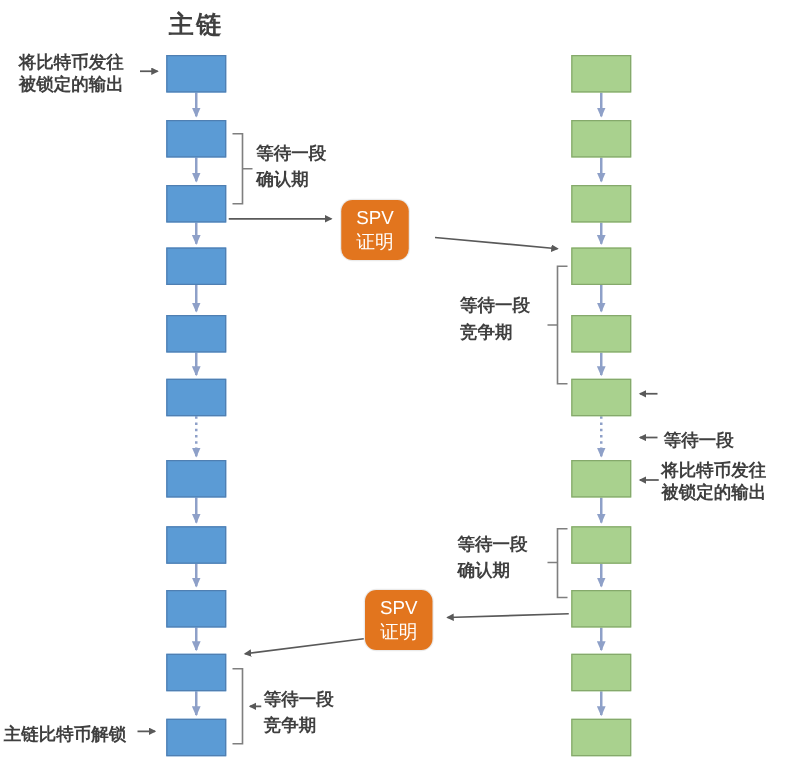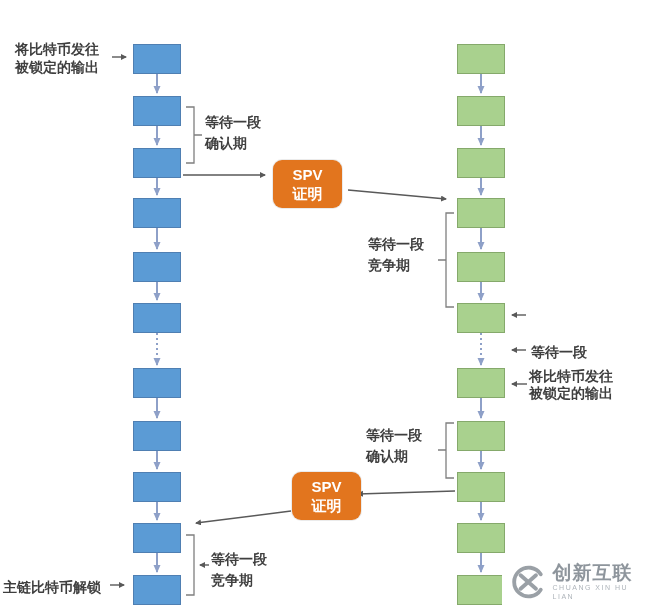--- a/index.html
+++ b/index.html
@@ -19,24 +19,24 @@
   .chain-title{
     position:absolute;top:6px;width:100px;text-align:center;
     font-size:20px;font-weight:bold;color:#404040;letter-spacing:2px;
   }
   .chain-title.main{left:107px;}
   .chain-title.side{left:431px;}
   .label{position:absolute;font-size:14px;font-weight:bold;color:var(--text,#3F3F3F);white-space:nowrap;line-height:21px;}
   .label span{display:block;}
   .lbl-center{text-align:center;line-height:18px;}
   .spv-box{
-    position:absolute;width:69px;height:48px;border-radius:9px;
+    position:absolute;width:54px;height:48px;border-radius:9px;
     background:var(--spv-box,#E2751E);color:#fff;text-align:center;
     display:flex;flex-direction:column;justify-content:center;line-height:19px;
-    font-size:15px;font-weight:bold;box-shadow:0 0 0 1px rgba(0,0,0,0.08);
+    font-size:15px;font-weight:normal;box-shadow:0 0 0 1px rgba(0,0,0,0.08);
   }
   .watermark{
     position:absolute;left:502px;top:556px;width:147px;height:51px;background:#fff;
     border-radius:10px 0 0 0;display:flex;align-items:center;gap:7px;
     padding-left:9px;box-sizing:border-box;z-index:5;
   }
   .wm-text{display:flex;flex-direction:column;}
   .wm-name{font-size:19px;font-weight:bold;color:#8E959C;letter-spacing:1px;line-height:20px;}
   .wm-pinyin{font-size:7px;color:#AEB4BA;letter-spacing:1.5px;line-height:9px;}
 </style>
@@ -85,20 +85,21 @@
       <line x1="481" y1="178" x2="481" y2="195" class="chain-line" marker-end="url(#ah-chain)"></line>
       <line x1="481" y1="228" x2="481" y2="249" class="chain-line" marker-end="url(#ah-chain)"></line>
       <line x1="481" y1="282" x2="481" y2="300" class="chain-line" marker-end="url(#ah-chain)"></line>
       <line x1="481" y1="333" x2="481" y2="365" class="chain-line" stroke-dasharray="2 3" marker-end="url(#ah-chain)"></line>
       <line x1="481" y1="398" x2="481" y2="418" class="chain-line" marker-end="url(#ah-chain)"></line>
       <line x1="481" y1="451" x2="481" y2="469" class="chain-line" marker-end="url(#ah-chain)"></line>
       <line x1="481" y1="502" x2="481" y2="520" class="chain-line" marker-end="url(#ah-chain)"></line>
       <line x1="481" y1="553" x2="481" y2="572" class="chain-line" marker-end="url(#ah-chain)"></line>
     </svg>
 
+  <div class="chain-title main">主链</div>
 
   <div class="label lbl-center" style="left:6px;top:40px;width:102px;">
     <span>将比特币发往</span>
     <span>被锁定的输出</span>
   </div>
 
   <div class="label" style="left:205px;top:112px;">
     <span>等待一段</span>
     <span>确认期</span>
   </div>
@@ -135,30 +136,20 @@
 
   <div class="label" style="left:211px;top:549px;">
     <span>等待一段</span>
     <span>竞争期</span>
   </div>
 
   <div class="label" style="left:3px;top:577px;">
     <span>主链比特币解锁</span>
   </div>
 
-  <div class="watermark">
-    <svg width="36" height="36" viewBox="0 0 36 36">
-      <path d="M31,10 A15 15 0 1 0 31,26" fill="none" stroke="#9AA0A6" stroke-width="4" stroke-linecap="round"></path>
-      <path d="M10,11 L26,25 M26,11 L10,25" fill="none" stroke="#9AA0A6" stroke-width="4" stroke-linecap="round"></path>
-    </svg>
-    <div class="wm-text">
-      <span class="wm-name">创新互联</span>
-      <span class="wm-pinyin">CHUANG XIN HU LIAN</span>
-    </div>
-  </div>
 
 <div class="block main-block" style="left: 133px; top: 44px;"></div>
     <div class="block main-block" style="left: 133px; top: 96px;"></div>
     <div class="block main-block" style="left: 133px; top: 148px;"></div>
     <div class="block main-block" style="left: 133px; top: 198px;"></div>
     <div class="block main-block" style="left: 133px; top: 252px;"></div>
     <div class="block main-block" style="left: 133px; top: 303px;"></div>
     <div class="block main-block" style="left: 133px; top: 368px;"></div>
     <div class="block main-block" style="left: 133px; top: 421px;"></div>
     <div class="block main-block" style="left: 133px; top: 472px;"></div>

